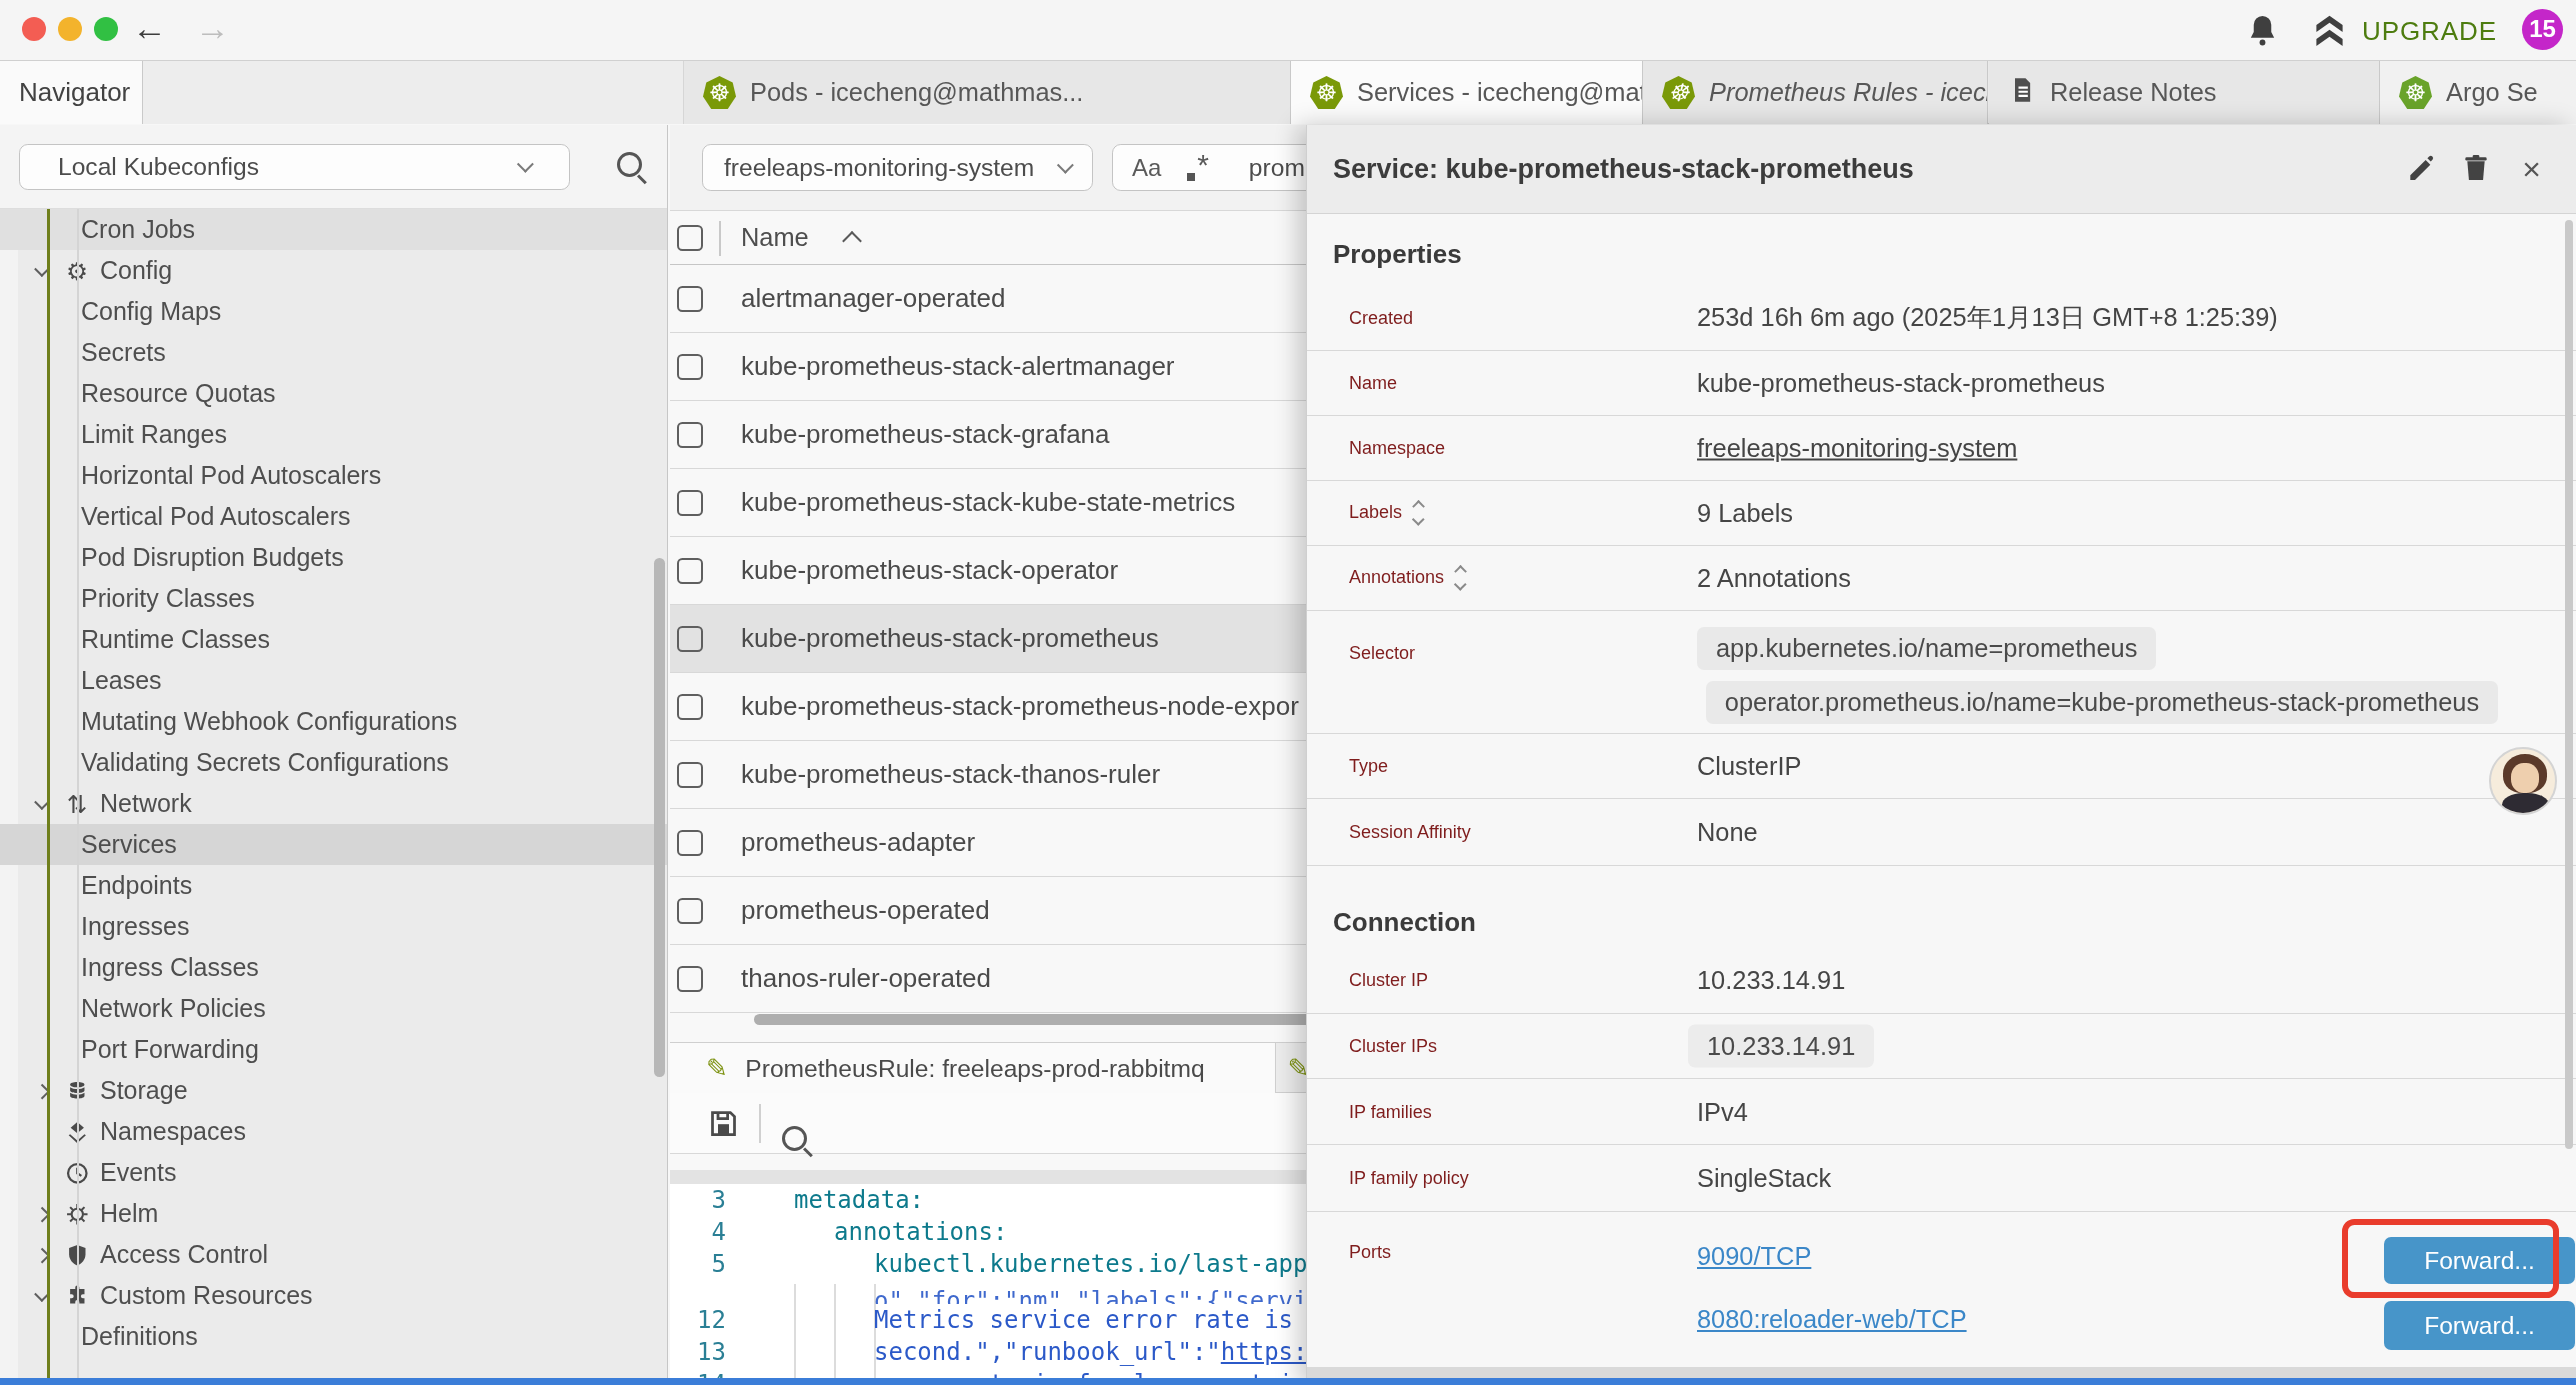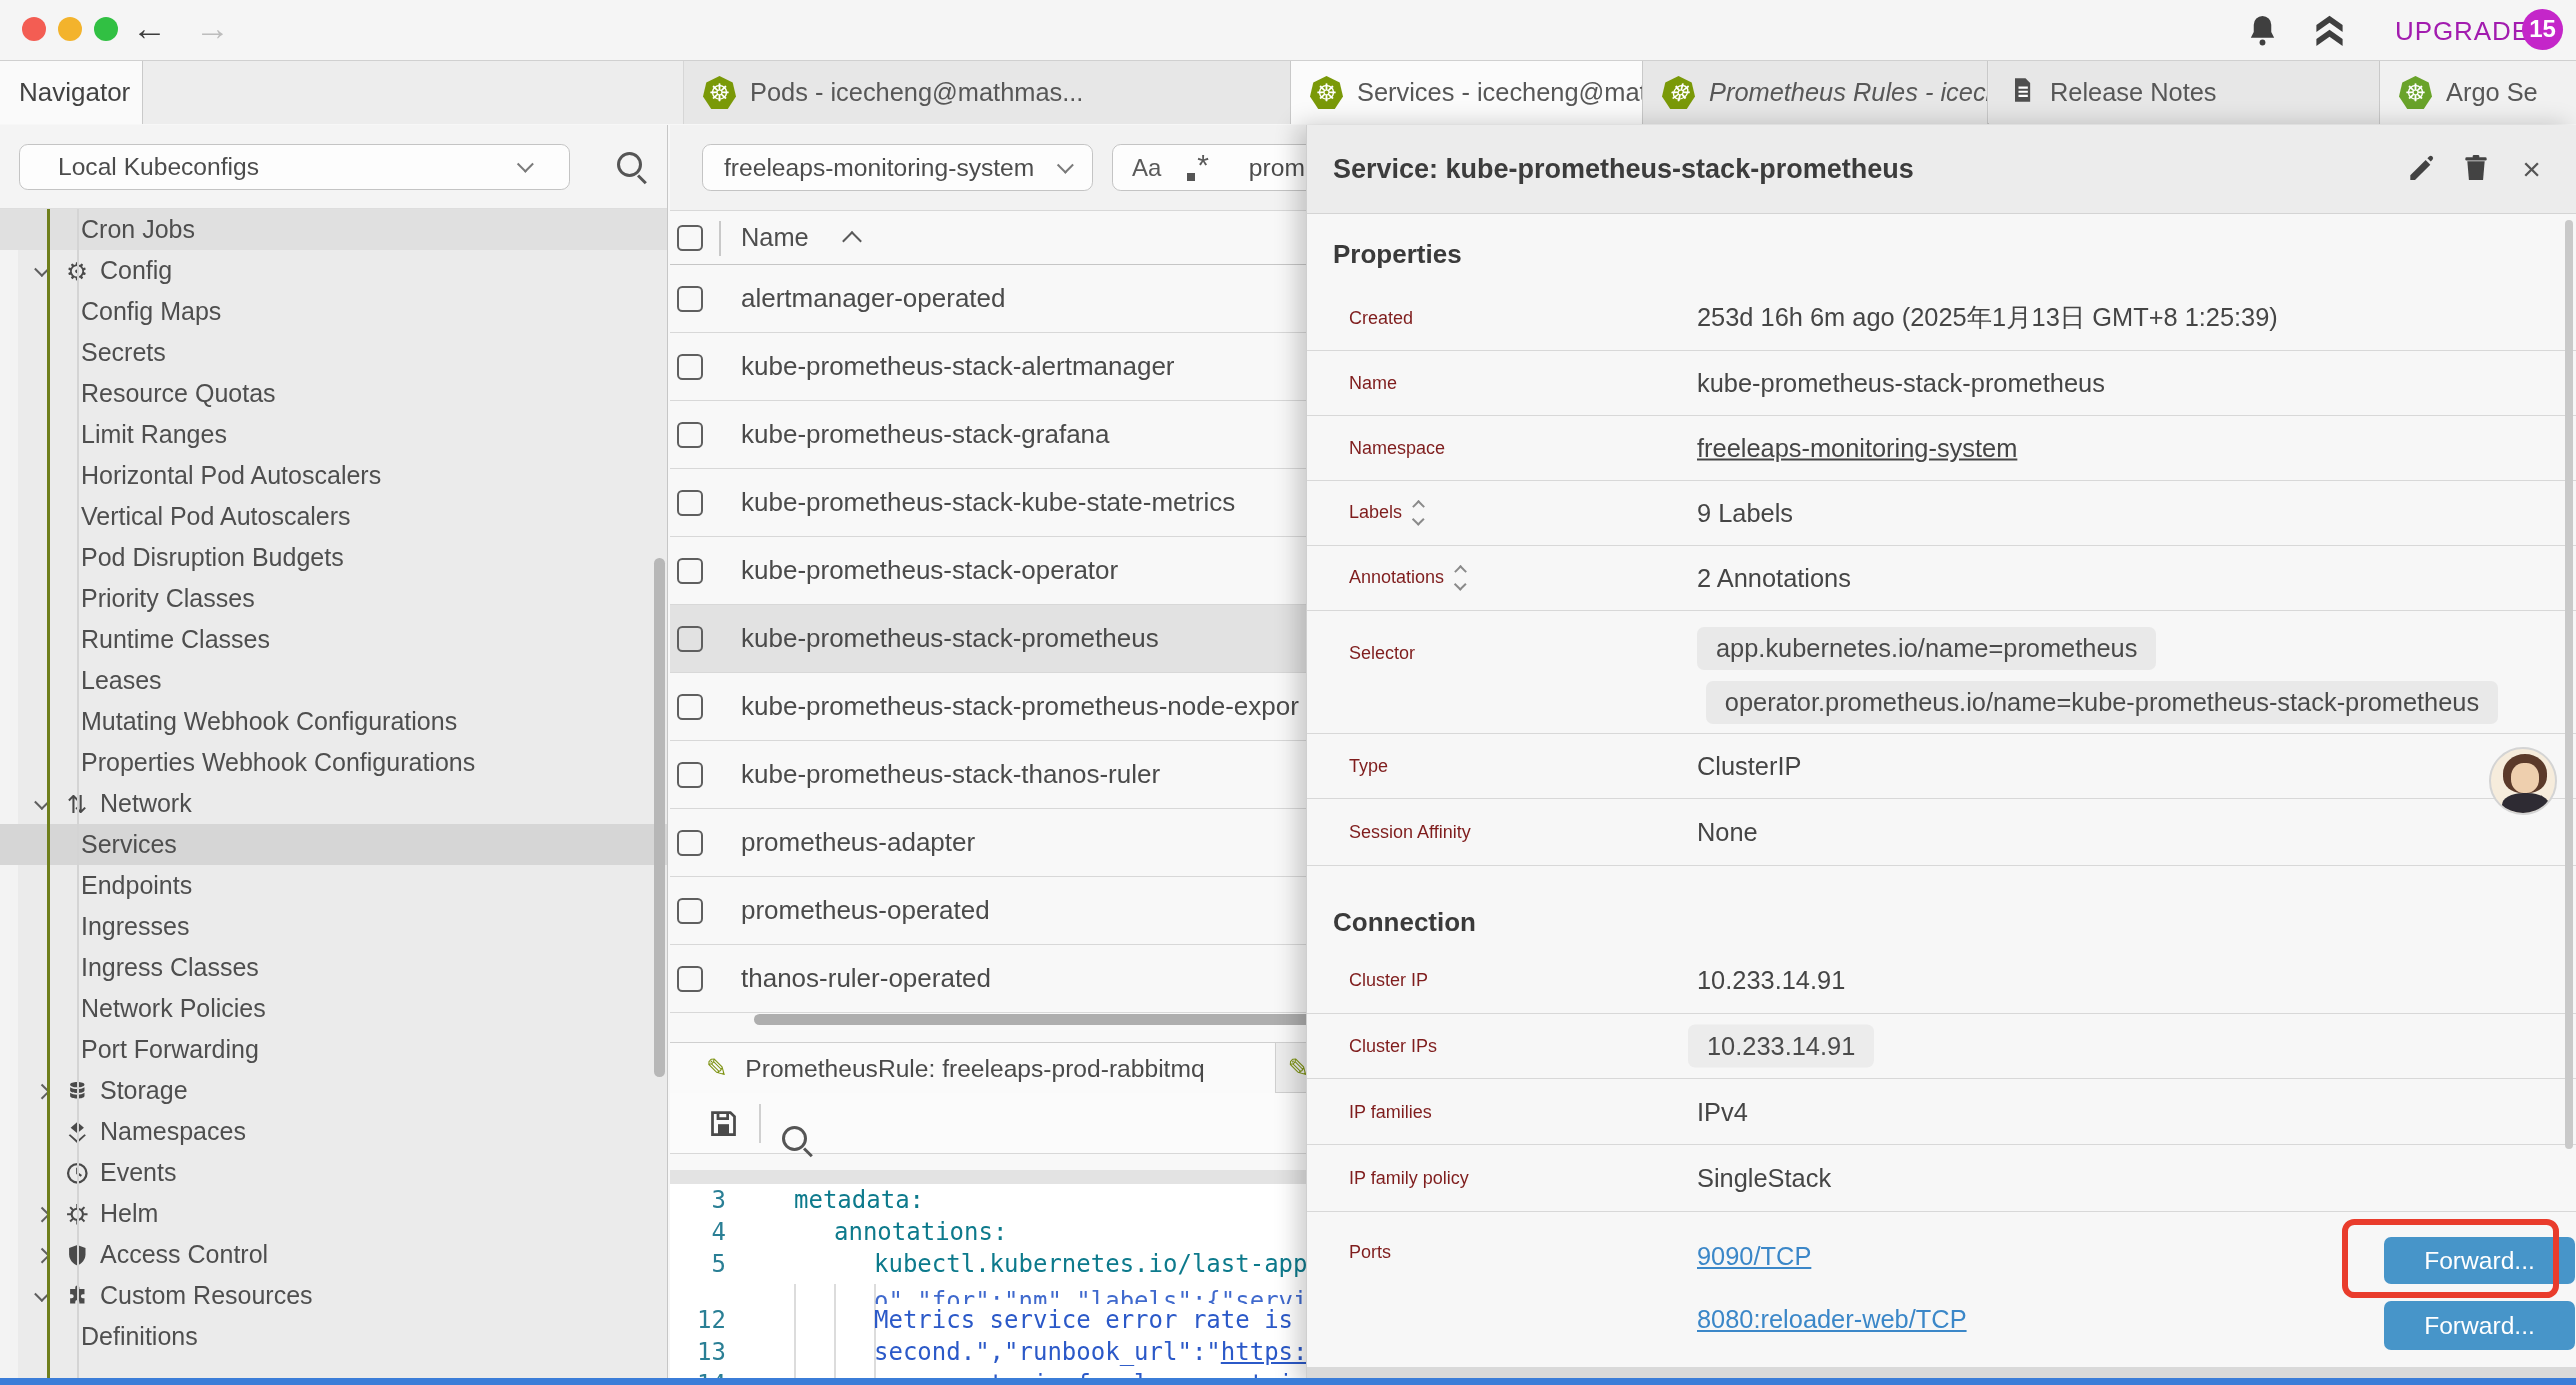--- a/index.html
+++ b/index.html
@@ -12,21 +12,21 @@
     border-bottom:0.9px solid #d0d0d0; }
   .tl { position:absolute; top:16.7px; width:24px; height:24px; border-radius:50%; }
   #tl-red { left:22px; background:#f35d53; }
   #tl-yellow { left:58px; background:#f3b32c; }
   #tl-green { left:94px; background:#31c043; }
   .navarrow { position:absolute; top:7px; font-size:35px; line-height:42px; }
   #back-arrow { left:132px; color:#3d3d3d; }
   #fwd-arrow { left:195px; color:#bdbdbd; }
   #bell { position:absolute; left:2245px; top:13px; width:35px; height:35px; }
   #upg-ico { position:absolute; left:2311px; top:12.3px; width:37px; height:37px; }
-  #upgrade-text { position:absolute; left:2362px; top:16px; font-size:26px; color:#a21caf; letter-spacing:0.9px;margin-left:33px; }
+  #upgrade-text { position:absolute; left:2362px; top:16px; font-size:26px; color:#4d7c0f; letter-spacing:0.9px; }
   #badge { position:absolute; left:2522px; top:8.8px; width:41px; height:41px; border-radius:50%;
     background:#c426c9; color:#fff; font-size:24px; font-weight:bold; display:flex; align-items:center; justify-content:center; }
 
   
   #tabstrip { position:absolute; left:0; top:61px; width:2576px; height:63px; background:#e9e9e9;
     border-bottom:0.9px solid #c3c3c3; }
   .tab { position:absolute; top:0; height:63px; display:flex; align-items:center; gap:14px;
     padding:0 19px; font-size:25.4px; color:#575757; border-right:0.9px solid #c9c9c9; background:#e7e7e7; overflow:hidden; white-space:nowrap; }
   .tab.active { background:#fbfbfb; }
   #tab-navigator { left:0; width:143px; background:#fafafa; font-size:26px; color:#424242; }
@@ -291,21 +291,21 @@
       <div class="ti lvl1">
           <span class="tlabel">Runtime Classes</span>
         </div>
       <div class="ti lvl1">
           <span class="tlabel">Leases</span>
         </div>
       <div class="ti lvl1">
           <span class="tlabel">Mutating Webhook Configurations</span>
         </div>
       <div class="ti lvl1">
-          <span class="tlabel">Properties Webhook Configurations</span>
+          <span class="tlabel">Validating Secrets Configurations</span>
         </div>
       <div class="ti sec">
         <span class="tchev open"></span>
         <span class="ticon">⇅</span>
         <span class="tlabel">Network</span>
         </div>
       <div class="ti lvl1 selected">
           <span class="tlabel">Services</span>
         </div>
       <div class="ti lvl1">

